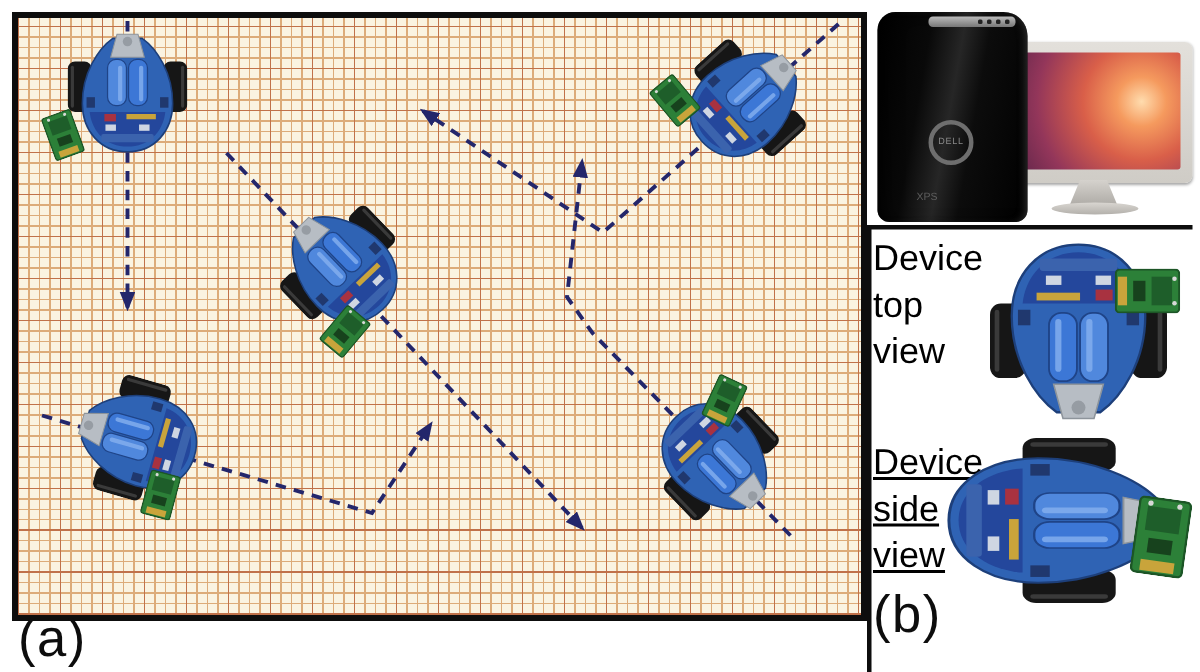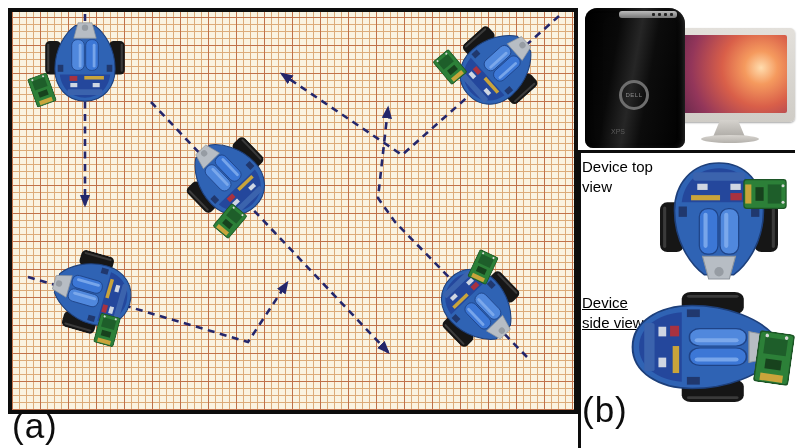--- a/index.html
+++ b/index.html
@@ -18,21 +18,21 @@
   .arena svg{position:absolute;left:0;top:0;}
   .traj{fill:none;stroke:#23266b;stroke-width:2.6;stroke-dasharray:7 5.5;}
 
   .panel-label{position:absolute;font-size:35px;letter-spacing:1px;color:#0d0d0d;}
   #label-a{left:12px;top:406px;}
   #label-b{left:582px;top:390px;}
 
   
   .b-box{position:absolute;left:578px;top:150px;width:214px;height:296px;
          border-left:3px solid #0d0d0d;border-top:3px solid #0d0d0d;background:#fff;}
-  .b-caption{position:absolute;font-size:15px;line-height:1.3;color:#000;}
+  .b-caption{position:absolute;font-size:24px;line-height:1.3;color:#000;}
   #cap-top{left:582px;top:157px;width:88px;}
   #cap-side{left:582px;top:293px;width:62px;text-decoration:underline;}
 
   
   .monitor{position:absolute;left:661px;top:28px;width:134px;height:94px;
            background:linear-gradient(#e3e0db,#cfccc6);border-radius:5px;
            box-shadow:0 1px 2px rgba(0,0,0,.35);}
   .screen{position:absolute;left:8px;top:7px;right:8px;bottom:9px;border-radius:2px;
           background:radial-gradient(circle at 78% 42%, #ffdcae 0%, #f59a5e 16%,
                      #d95f49 38%, #93365a 68%, #512145 100%);}

